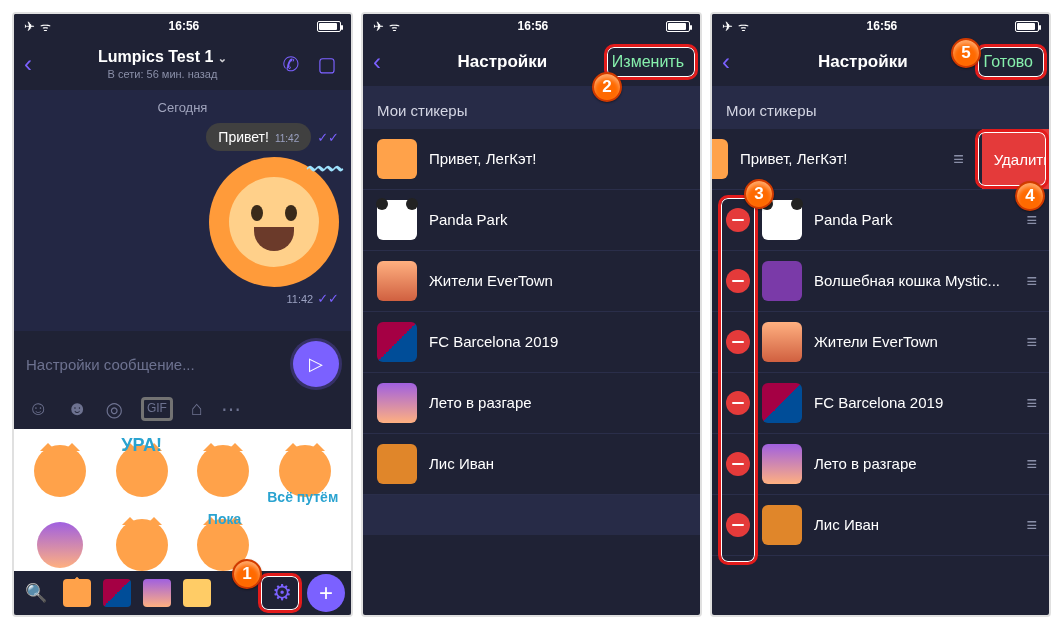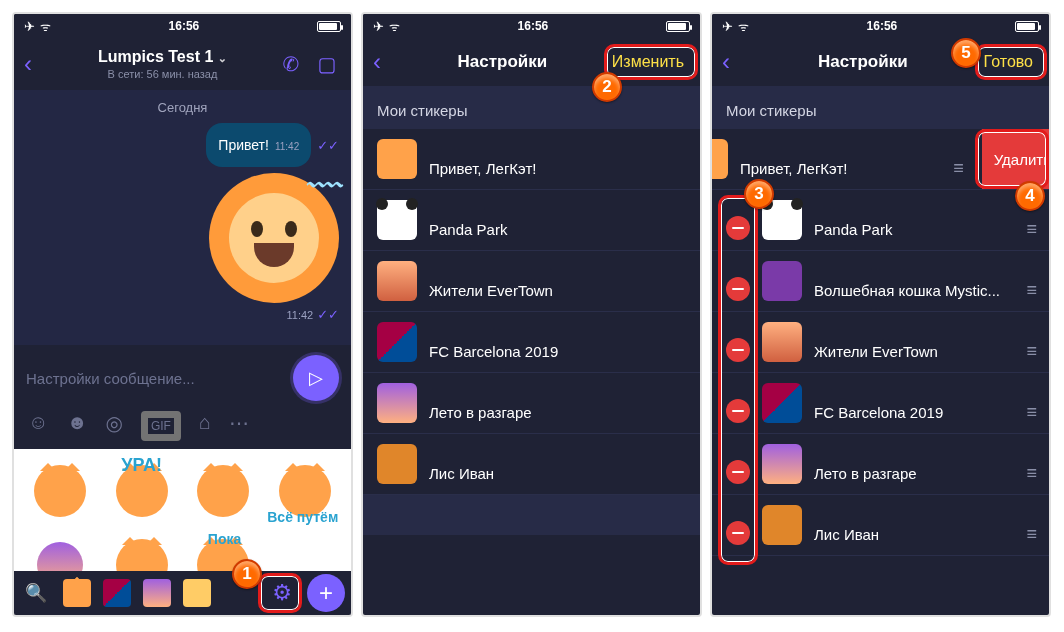--- a/index.html
+++ b/index.html
@@ -28,21 +28,21 @@
   }
   .navbar .back { color: #7b61ff; font-size: 24px; width: 24px; }
   .navbar .title-col { flex: 1; text-align: center; }
   .navbar .title { font-size: 16px; font-weight: 600; text-align: center; }
   .navbar .title .chev { font-size: 11px; opacity: .8; }
   .navbar .sub { font-size: 11px; color: #8a8fa8; margin-top: 2px; }
   .navbar .icbtn { color: #7b61ff; font-size: 20px; width: 28px; text-align: center; }
   .chat-body { flex: 1; background: #232744; padding: 10px 12px; position: relative; overflow: hidden;}
   .day-sep { text-align: center; font-size: 13px; color: #a0a4bd; margin-bottom: 8px; }
   .bubble-row { display: flex; justify-content: flex-end; align-items: center; gap: 6px; margin-bottom: 6px;}
-  .bubble { background: #0c4a6e; border-radius: 16px; padding: 14px 12px; font-size: 14px; }
+  .bubble { background: #404040; border-radius: 16px; padding: 6px 12px; font-size: 14px; }
   .bubble .tm { font-size: 10px; color: #9aa0c0; margin-left: 6px; }
   .check { color: #7b61ff; font-size: 13px; }
   .big-sticker {
     width: 130px; height: 130px; margin-left: auto; background: #ff9b3a; border-radius: 50%;
     position: relative; display:flex; align-items:center; justify-content:center;
   }
   .big-sticker .face { width: 90px; height: 90px; background: #ffd08a; border-radius: 50%; position: relative;}
   .big-sticker .eye { position:absolute; width:12px; height:16px; background:#3a2a1a; border-radius:50%; top:28px;}
   .big-sticker .eye.l{left:22px;} .big-sticker .eye.r{right:22px;}
   .big-sticker .mouth{position:absolute; width:40px; height:24px; background:#6b3a2a; border-radius: 0 0 40px 40px; bottom:16px; left:25px;}
@@ -50,21 +50,21 @@
   .stk-time { display:flex; justify-content:flex-end; align-items:center; gap:4px; font-size:11px; color:#9aa0c0; margin-top:4px;}
   .composer {
     padding: 10px 12px 6px; background:#1f2235; display:flex; align-items:center; gap:8px;
   }
   .compose-input { flex:1; font-size:15px; color:#6d7290; }
   .sendbtn {
     width: 46px; height:46px; border-radius:50%; background:#7b61ff; display:flex; align-items:center; justify-content:center; color:#fff; font-size:18px;
     box-shadow: 0 0 0 3px rgba(123,97,255,.25);
   }
   .tool-row { display:flex; gap:18px; padding: 4px 14px 8px; background:#1f2235; color:#6d7290; font-size:20px;}
-  .sticker-panel { background:#fff; height: 166px; position:relative;}
+  .sticker-panel { background:#fff; height: 186px; position:relative;}
   .stk-grid { display:grid; grid-template-columns: repeat(4,1fr); gap:6px; padding:8px;}
   .stk-cell {
     height: 68px; border-radius:8px; display:flex; align-items:center; justify-content:center;
     font-size: 14px; font-weight:700; color:#2aa3d0; position:relative; overflow:hidden;
   }
   .cat { width:52px; height:52px; background:#ffa24a; border-radius:50%; position:relative;}
   .cat::before,.cat::after{content:"";position:absolute; width:0;height:0; border:8px solid transparent; border-bottom-color:#ffa24a; top:-10px;}
   .cat::before{left:6px;} .cat::after{right:6px;}
   .stk-text { position:absolute; font-size:18px; font-weight:800; color:#2aa3d0;}
   .stk-bottom {
@@ -86,25 +86,25 @@
   .num-badge {
     position:absolute; width:30px; height:30px; border-radius:50%; background:#ff6a00; color:#fff;
     font-weight:800; font-size:17px; display:flex; align-items:center; justify-content:center;
     border: 2.5px solid #d03a00; box-shadow: inset 0 4px 4px rgba(255,255,255,.4), 0 1px 2px rgba(0,0,0,.4);
   }
 
   
   .nav2 { height:48px; display:flex; align-items:center; padding:0 10px; background:#1f2235;}
   .nav2 .back{ color:#7b61ff; font-size:24px; width:26px;}
   .nav2 .ttl { flex:1; text-align:center; font-size:17px; font-weight:600;}
-  .nav2 .edit { color:#fde047; font-size:16px; padding:20px 6px;}
+  .nav2 .edit { color:#86efac; font-size:16px; padding:20px 6px;}
   .section-hdr { padding:16px 14px 10px; font-size:15px; color:#d4d6e4; background:#272b47;}
   .list { background:#1f2235; }
   .row-item {
-    display:flex; align-items:flex-end; gap:12px; padding:10px 14px; min-height:60px;
+    display:flex; align-items:center; gap:12px; padding:10px 14px; min-height:60px;
     border-bottom:1px solid #2a2e4a;
   }
   .row-item .thumb{ width:40px; height:40px; border-radius:6px; flex-shrink:0;}
   .row-item .lbl { font-size:15px; line-height:1.25; flex:1;}
   .th-cat{background:#ffa24a;border-radius:50%;}
   .th-panda{background:#fff;border-radius:50%;position:relative;}
   .th-panda::before,.th-panda::after{content:"";position:absolute;width:12px;height:12px;background:#222;border-radius:50%;top:-2px;}
   .th-panda::before{left:-1px;} .th-panda::after{right:-1px;}
   .th-mystic{background:#7a3aa8;border-radius:50%;}
   .th-ever{background:linear-gradient(#ffb080,#d06040);border-radius:50%;}
@@ -173,21 +173,21 @@
         </div>
   </div>
   <div class="composer">
     <div class="compose-input">Настройки сообщение...</div>
     <div class="sendbtn">▷</div>
   </div>
   <div class="tool-row">
     <span>☺</span>
     <span>☻</span>
     <span>◎</span>
-    <span style="font-size:12px;border:7px solid #737373;border-radius:4px;padding:1px 3px;">GIF</span>
+    <span style="font-size:12px;border:3px solid #737373;border-radius:4px;padding:1px 3px;">GIF</span>
     <span>⌂</span>
     <span>⋯</span>
   </div>
   <div class="sticker-panel">
     <div class="stk-grid">
       <div class="stk-cell">
             <div class="cat"></div>
           </div>
       <div class="stk-cell">
             <div class="cat"></div>

